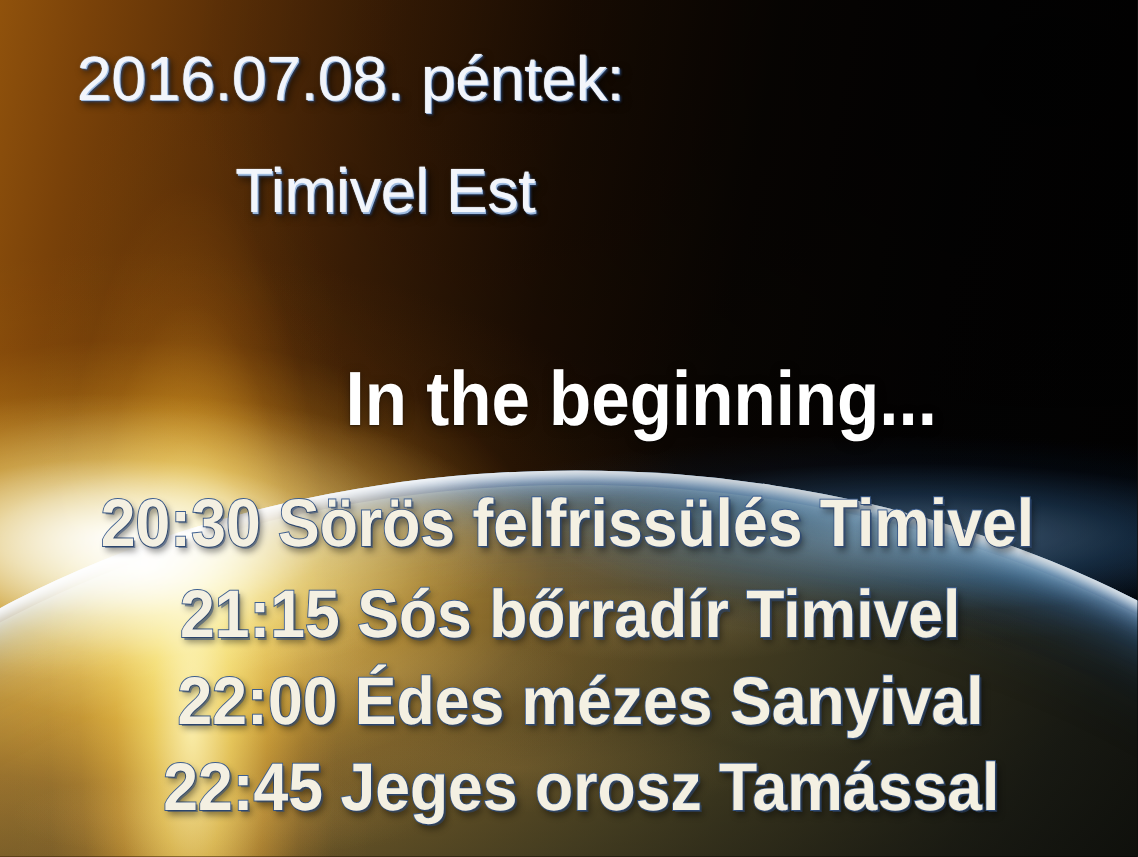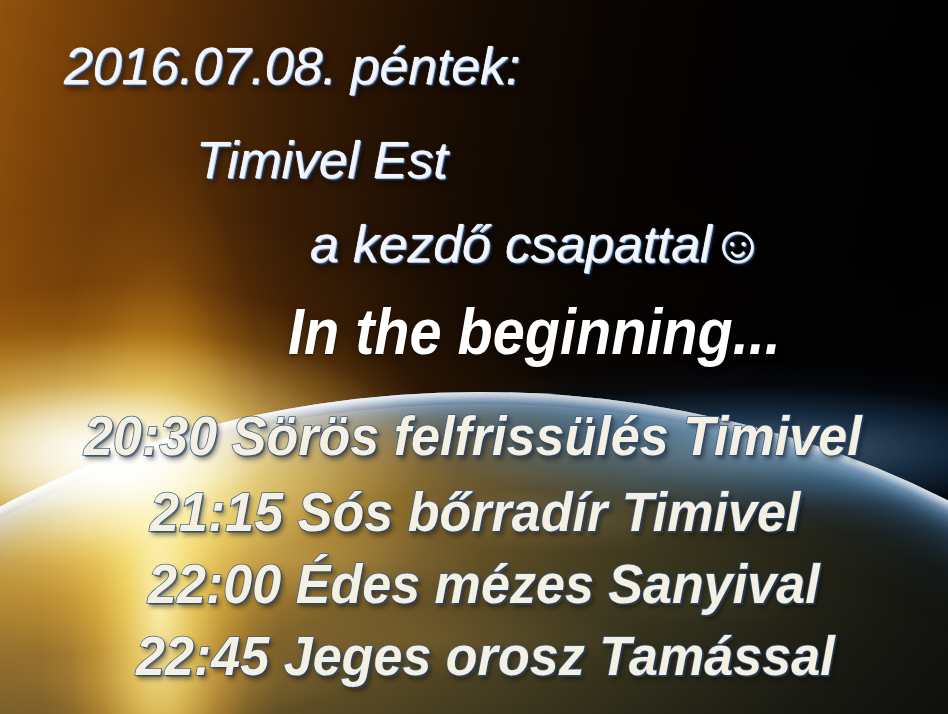--- a/index.html
+++ b/index.html
@@ -12,21 +12,20 @@
     font-family: "Liberation Sans", sans-serif;
   }
 
   #slide {
     position: relative;
     width: 948px;
     height: 714px;
     overflow: hidden;
     background: #050403;
     user-select: none;
-    font-style: italic;
   }
 
   
   .bg-layer { position: absolute; inset: 0; }
 
   
   .bg-base {
     background:
       linear-gradient(100deg,
         #8c4f0b 0%,
@@ -243,23 +242,20 @@
   <div class="bg-layer bg-limbflare"></div>
   <div class="bg-layer bg-pillar"></div>
   <div class="bg-layer bg-vignette"></div>
 
   <div class="content">
 
     <div class="line headline h1">2016.07.08. péntek:</div>
 
     <div class="line headline h2">Timivel Est</div>
 
-    <div class="line headline h3">
-      <span>a kezdő csapattal</span><span class="smiley">☺</span>
-    </div>
 
     <div class="line tagline">In the beginning...</div>
 
     <div class="line sched s1">20:30 Sörös felfrissülés Timivel</div>
 
     <div class="line sched s2">21:15 Sós bőrradír Timivel</div>
 
     <div class="line sched s3">22:00 Édes mézes Sanyival</div>
 
     <div class="line sched s4">22:45 Jeges orosz Tamással</div>

